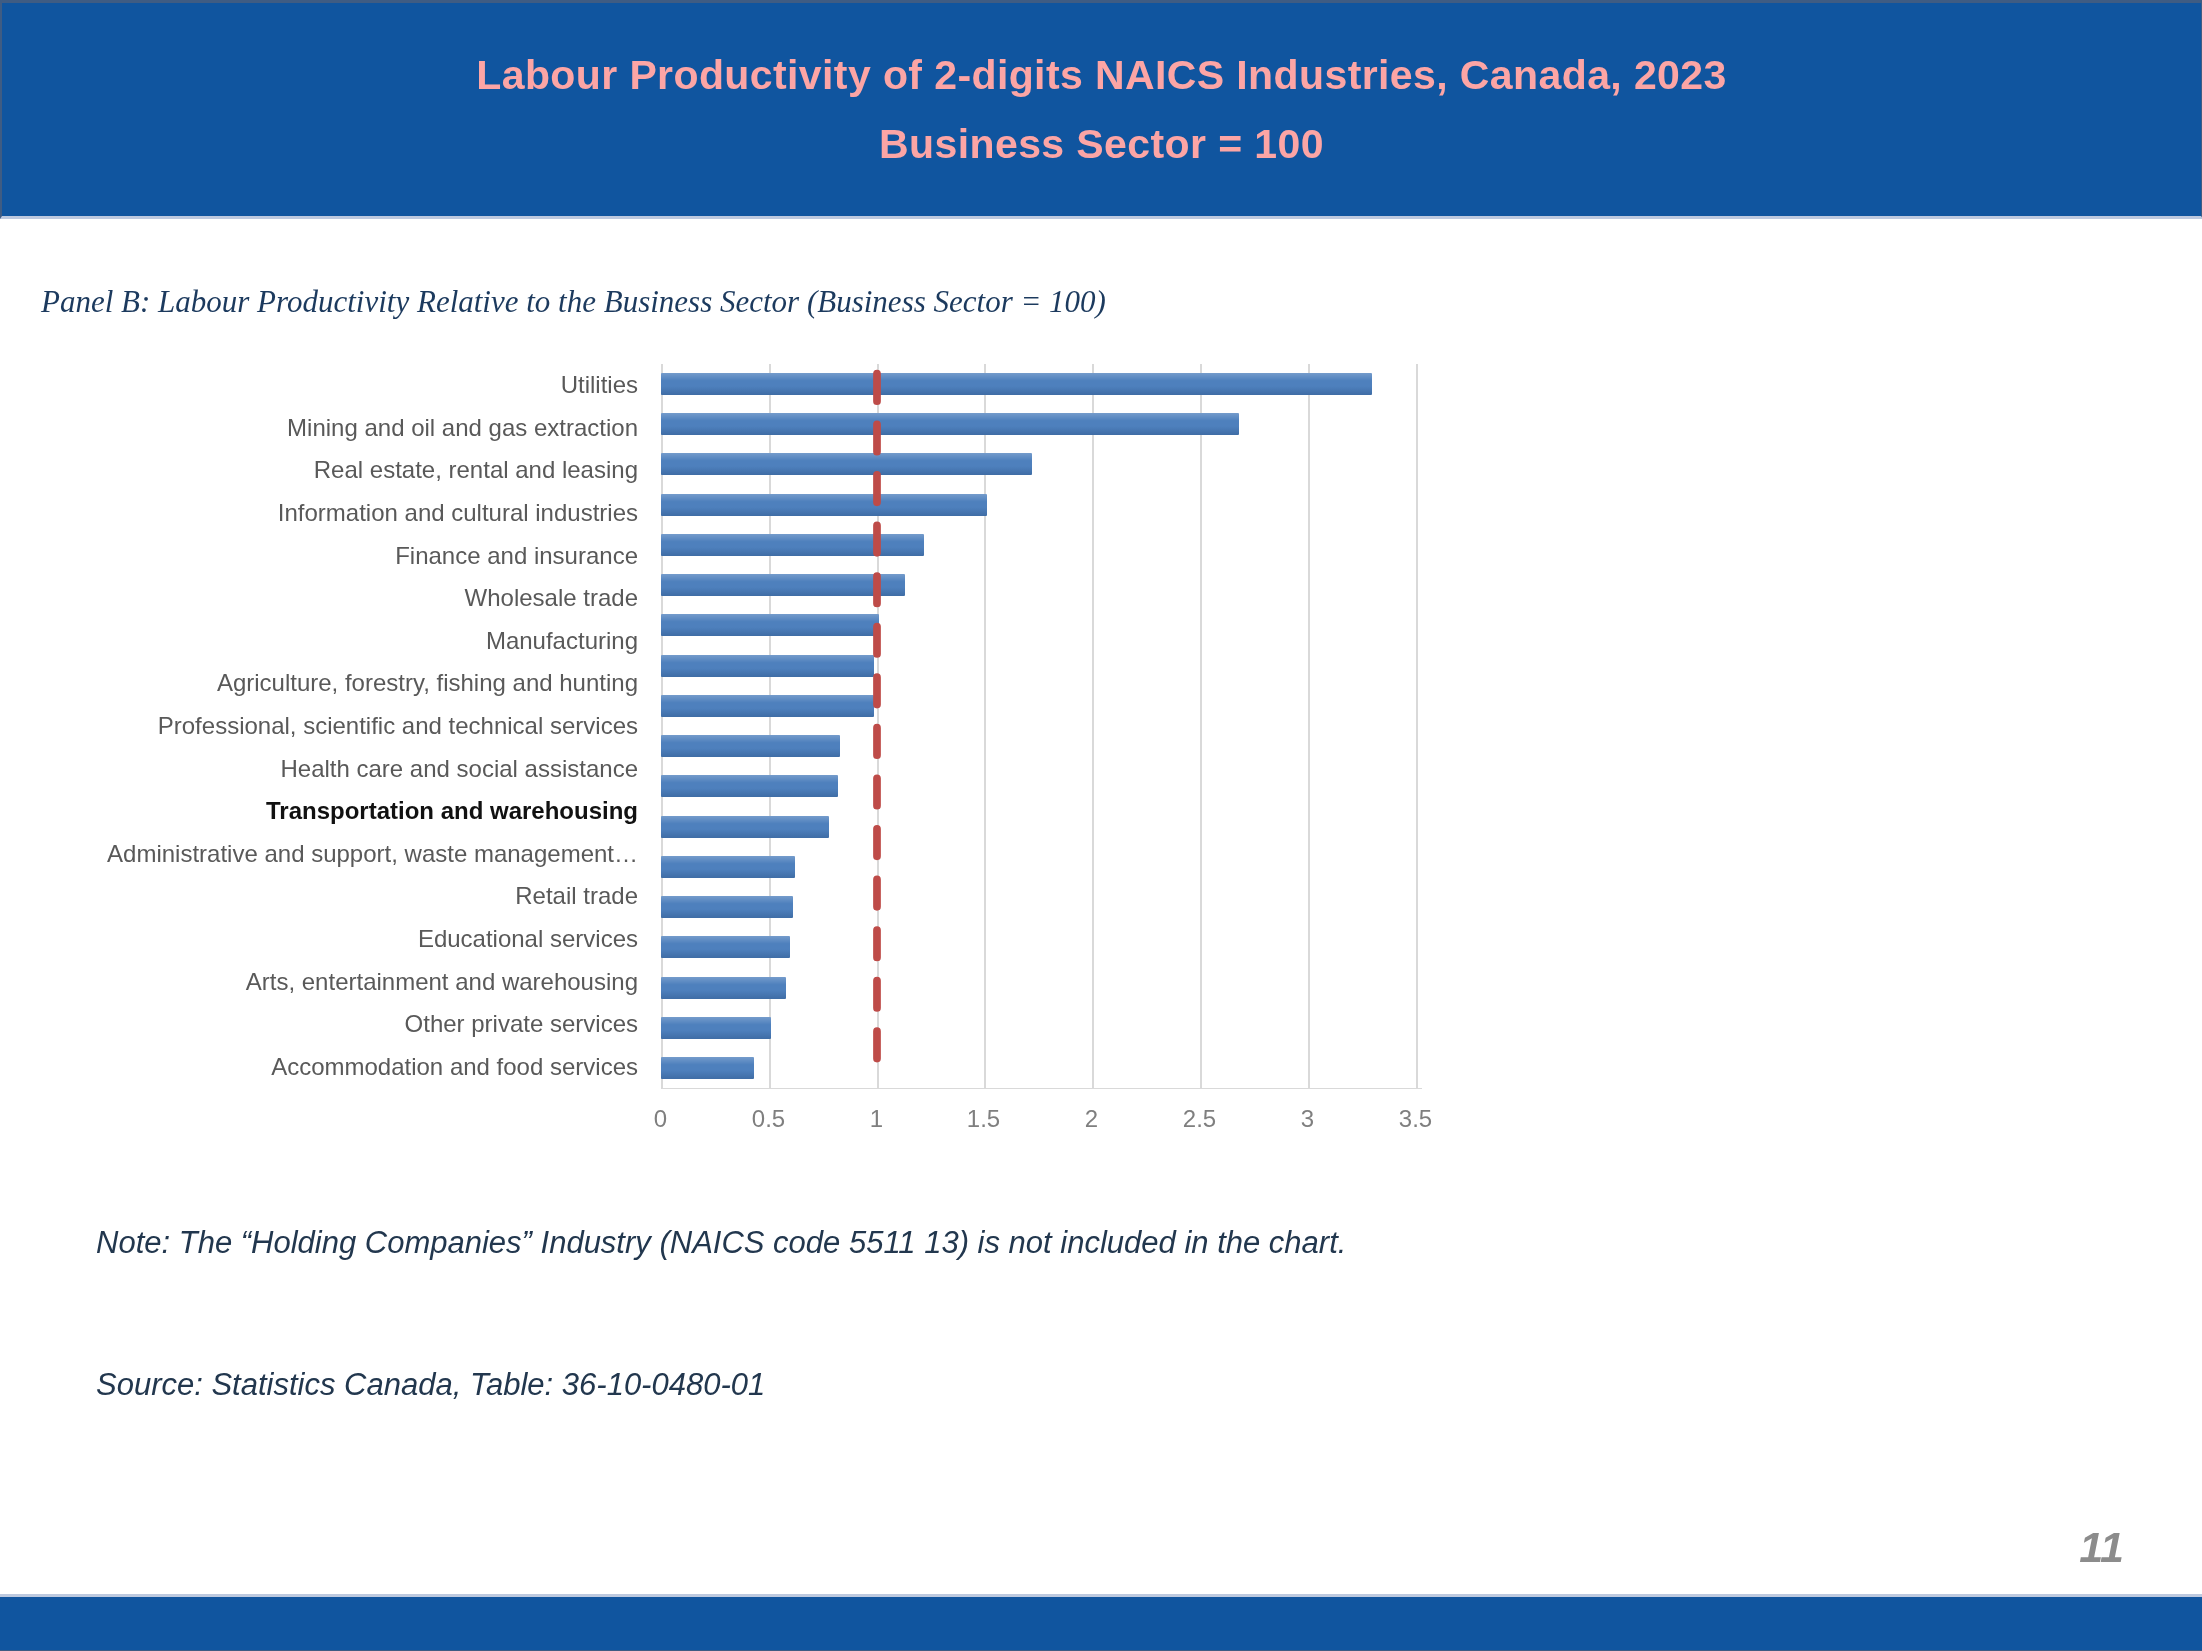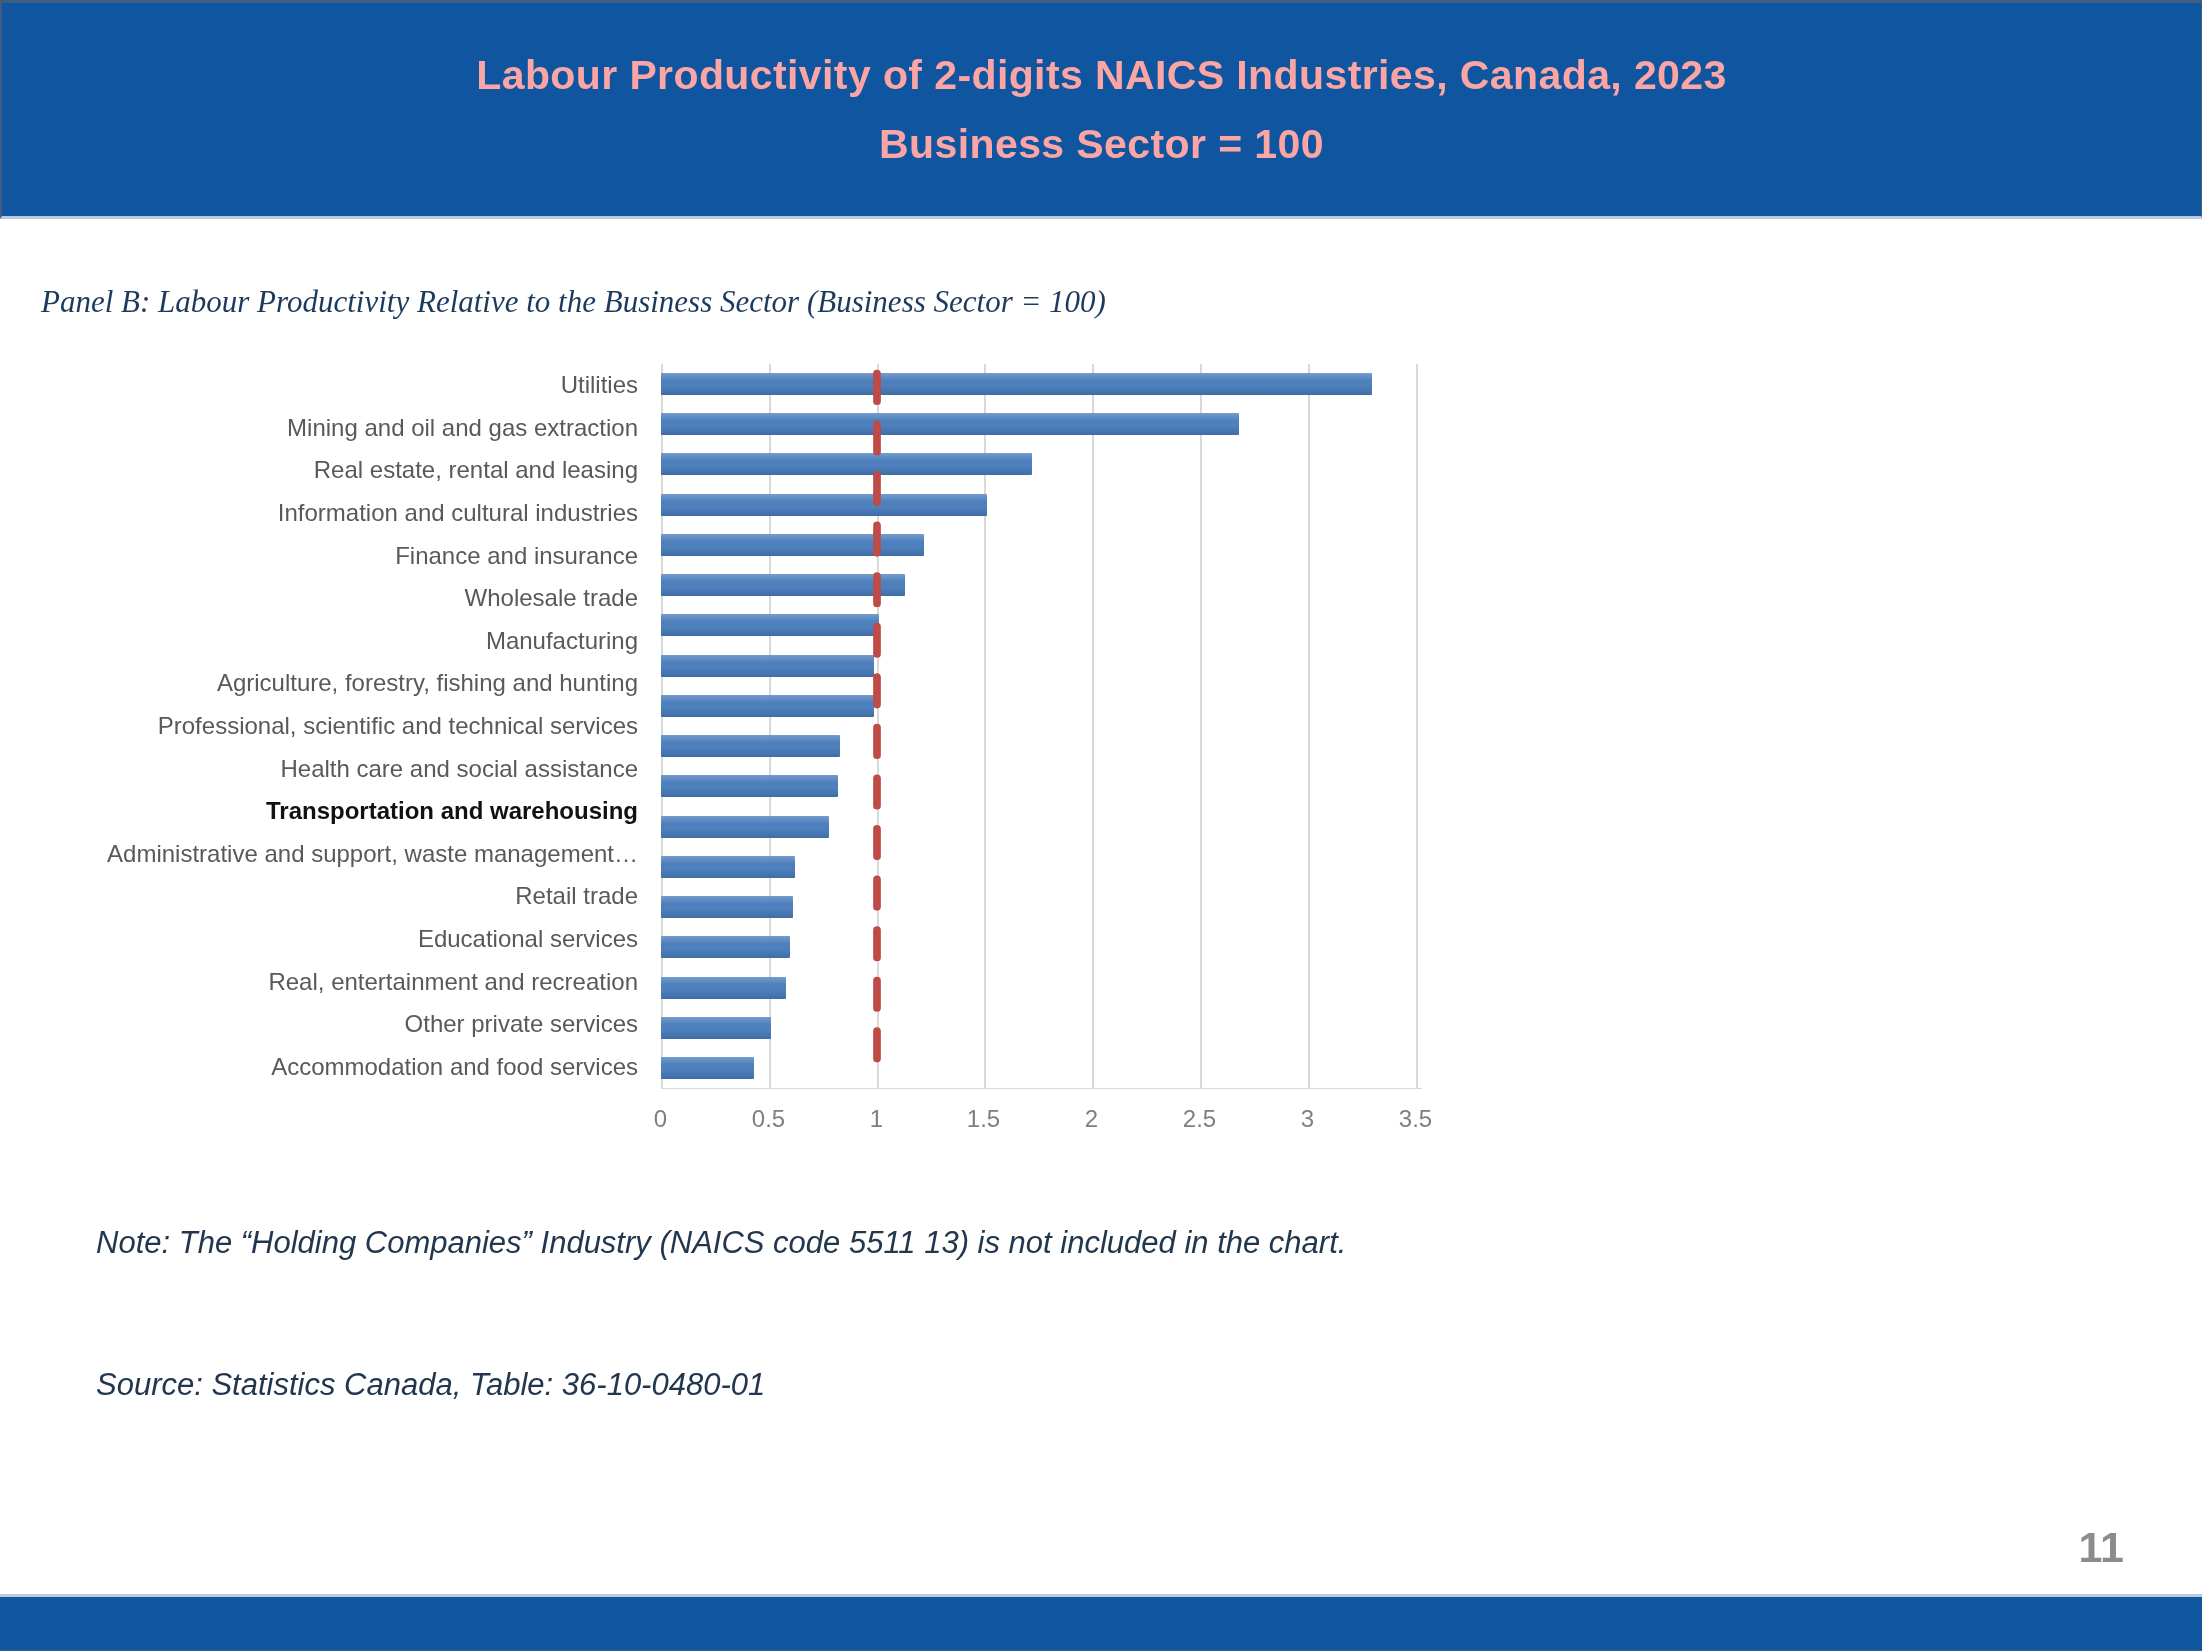--- a/index.html
+++ b/index.html
@@ -67,21 +67,21 @@
   
   .note, .source {
     position:absolute; left:96px; font-size:31px; font-style:italic;
     color:var(--note-slate); white-space:nowrap;
   }
   .note   { top:1225px; }
   .source { top:1367px; }
 
   .page-number {
     position:absolute; right:79px; top:1523px;
-    font-size:43px; font-weight:700; color:var(--page-number-gray);
+    font-size:43px; font-weight:700; color:var(--page-number-gray);font-style:italic;
   }
 
   
   .bottom-bar {
     position:absolute; left:0; bottom:0; width:2203px; height:58px;
     background:var(--banner-blue);
     border-top:3.4px solid var(--banner-bottom-edge);
     border-bottom:2.6px solid var(--banner-border);
     box-sizing:border-box;
   }
@@ -106,21 +106,21 @@
       <div class="label-row">Finance and insurance</div>
       <div class="label-row">Wholesale trade</div>
       <div class="label-row">Manufacturing</div>
       <div class="label-row">Agriculture, forestry, fishing and hunting</div>
       <div class="label-row">Professional, scientific and technical services</div>
       <div class="label-row">Health care and social assistance</div>
       <div class="label-row bold">Transportation and warehousing</div>
       <div class="label-row">Administrative and support, waste management…</div>
       <div class="label-row">Retail trade</div>
       <div class="label-row">Educational services</div>
-      <div class="label-row">Real, entertainment and recreation</div>
+      <div class="label-row">Arts, entertainment and warehousing</div>
       <div class="label-row">Other private services</div>
       <div class="label-row">Accommodation and food services</div>
     </div>
 
   <div class="plot" id="plot">
       <div class="gridline" style="left: 0px;"></div>
       <div class="gridline" style="left: 108px;"></div>
       <div class="gridline" style="left: 216px;"></div>
       <div class="gridline" style="left: 323px;"></div>
       <div class="gridline" style="left: 431px;"></div>

